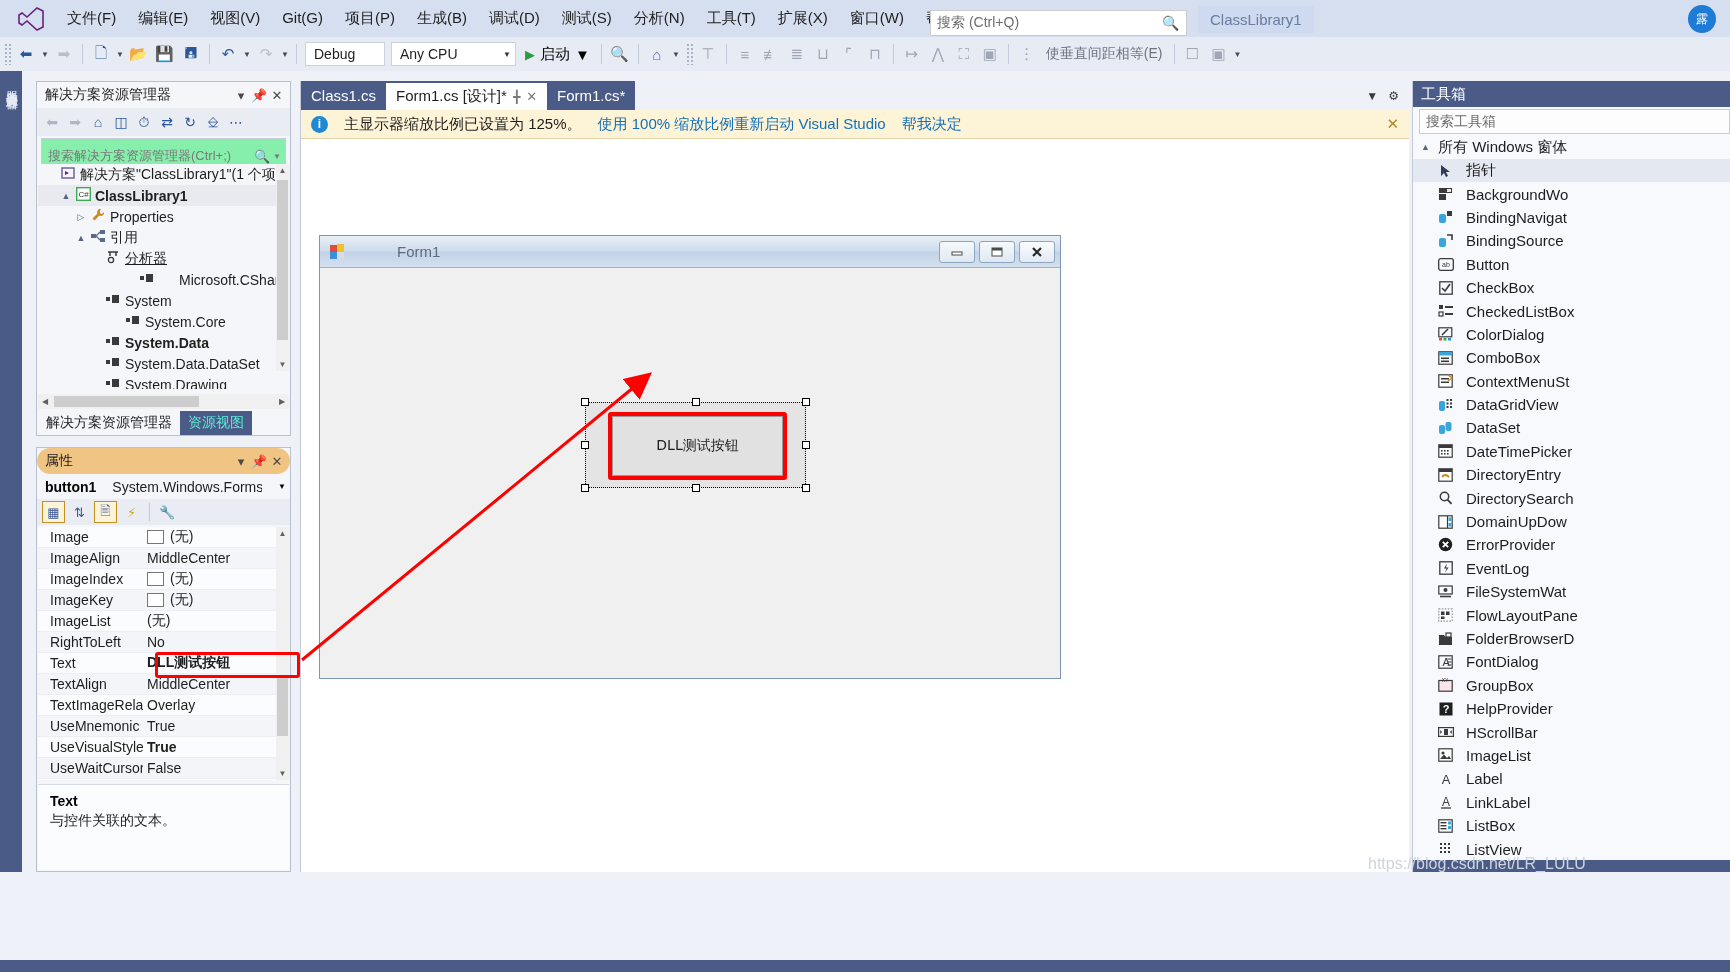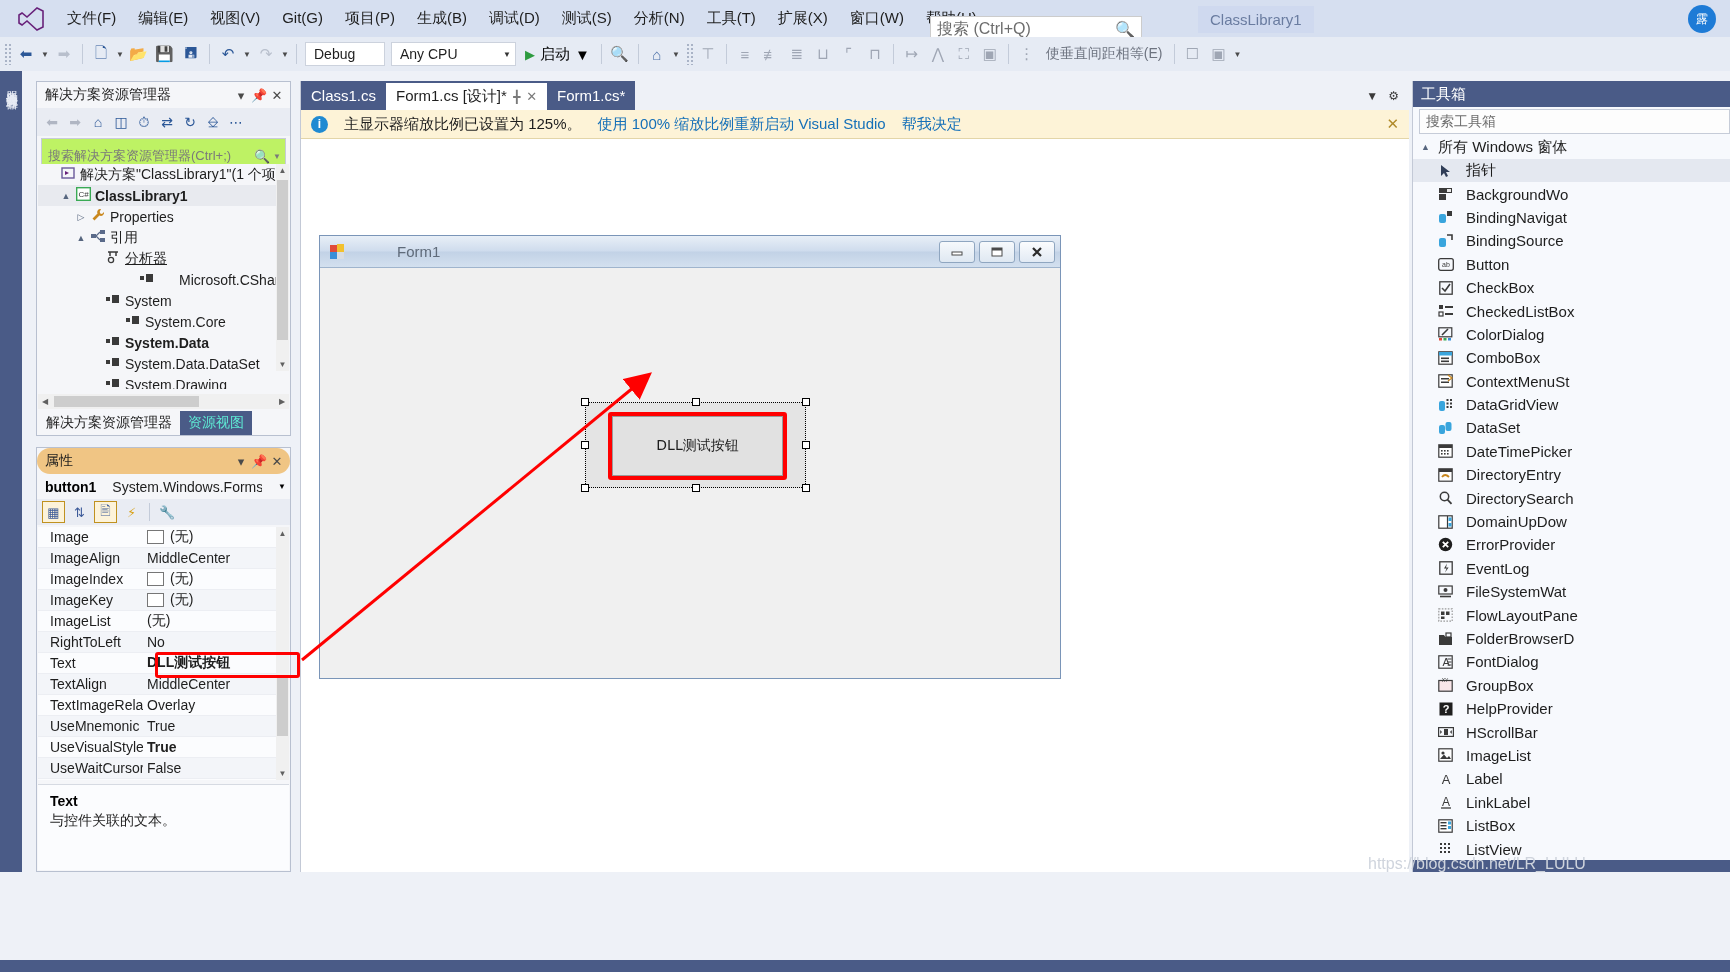--- a/index.html
+++ b/index.html
@@ -24,24 +24,24 @@
     width:34px; height:30px; margin-left:14px; margin-right:8px;
     display:flex; align-items:center; justify-content:center;
     color:#68217a;
   }
   .menu-item {
     padding:5px 11px; color:#1e1e1e; font-size:15px; white-space:nowrap;
     cursor:default;
   }
 
   #quick-search {
-    position:absolute; left:930px; top:16px; width:212px; height:26px;
+    position:absolute; left:930px; top:10px; width:257px; height:26px;
     background:#ffffff; border:1px solid #ccc;
     display:flex; align-items:center; padding:0 6px;
-    font-size:16px; color:#6d6d6d;
+    font-size:14px; color:#6d6d6d;
   }
   #quick-search .ph { flex:1; }
   #quick-search .mag { color:#3a3a3a; }
 
   #solution-pill {
     position:absolute; left:1198px; top:6px; height:27px;
     background:#cfd9ef; color:#6a7ca0; font-size:15px;
     display:flex; align-items:center; padding:0 12px;
   }
   #account-badge {
@@ -105,21 +105,21 @@
   .se-toolbar {
     height:28px; display:flex; align-items:center; gap:1px; padding:0 4px;
     background:#e9ecf3;
   }
   .se-toolbar .ic {
     width:22px; height:22px; display:flex; align-items:center; justify-content:center;
     font-size:14px; color:#2b5797; cursor:default;
   }
   .se-toolbar .ic.dim { color:#b0b6c3; }
   .se-search {
-    height:36px; margin:2px 4px; background:#bef264; border:1px solid #c6ccd8;
+    height:36px; margin:2px 4px; background:#86efac; border:1px solid #c6ccd8;
     display:flex; align-items:center; padding:0 4px 0 6px; font-size:13px; color:#7a7a7a;
   }
   .se-search .ph { flex:1; white-space:nowrap; overflow:hidden; }
   .se-tree {
     position:absolute; left:1px; top:82px; right:1px; bottom:46px;
     overflow:hidden; background:#f5f6f9;
   }
   .tn {
     display:flex; align-items:center; height:21px; font-size:14px;
     color:#1e1e1e; white-space:nowrap; cursor:default;

